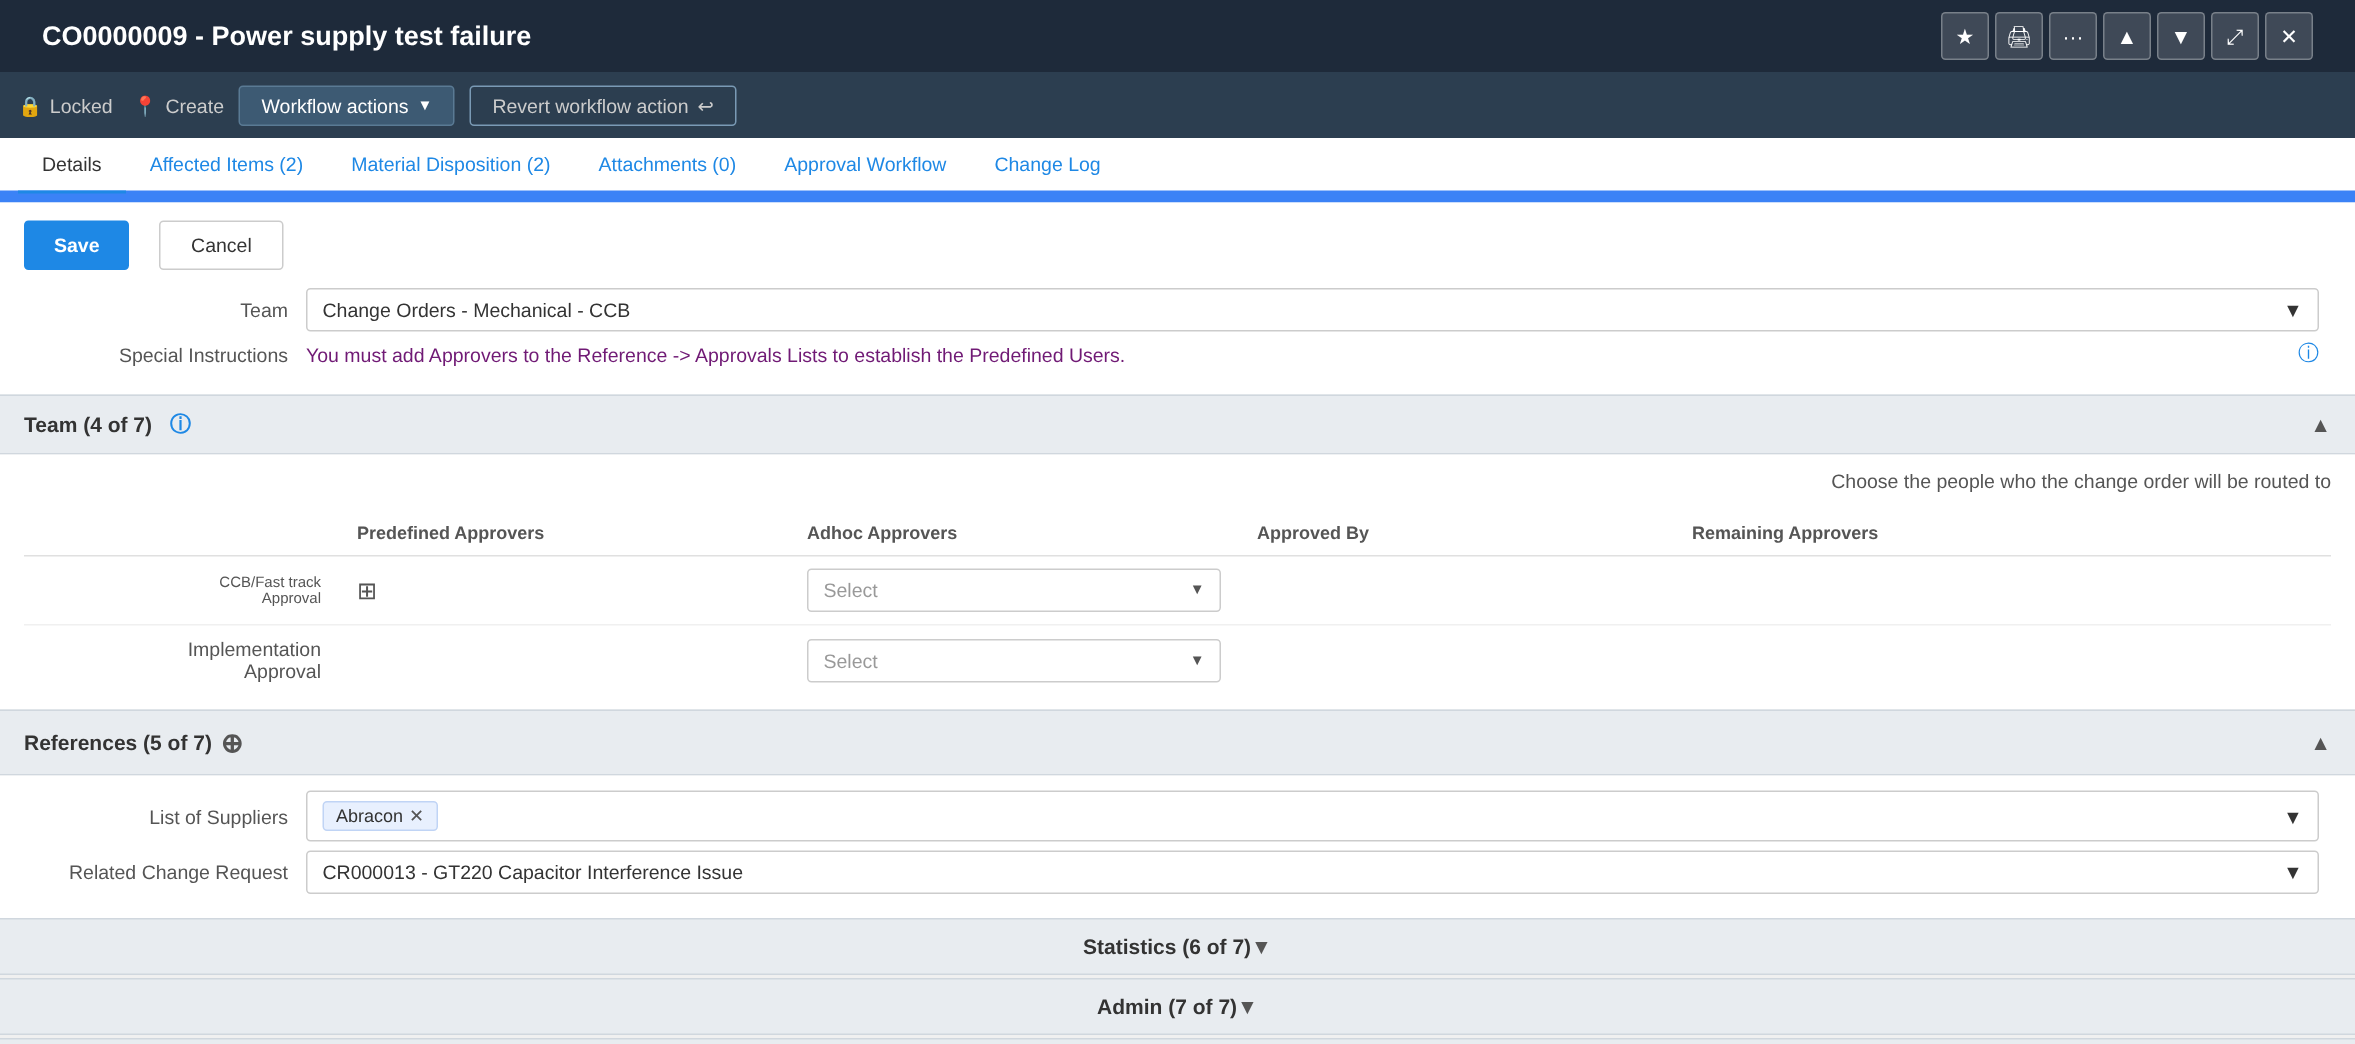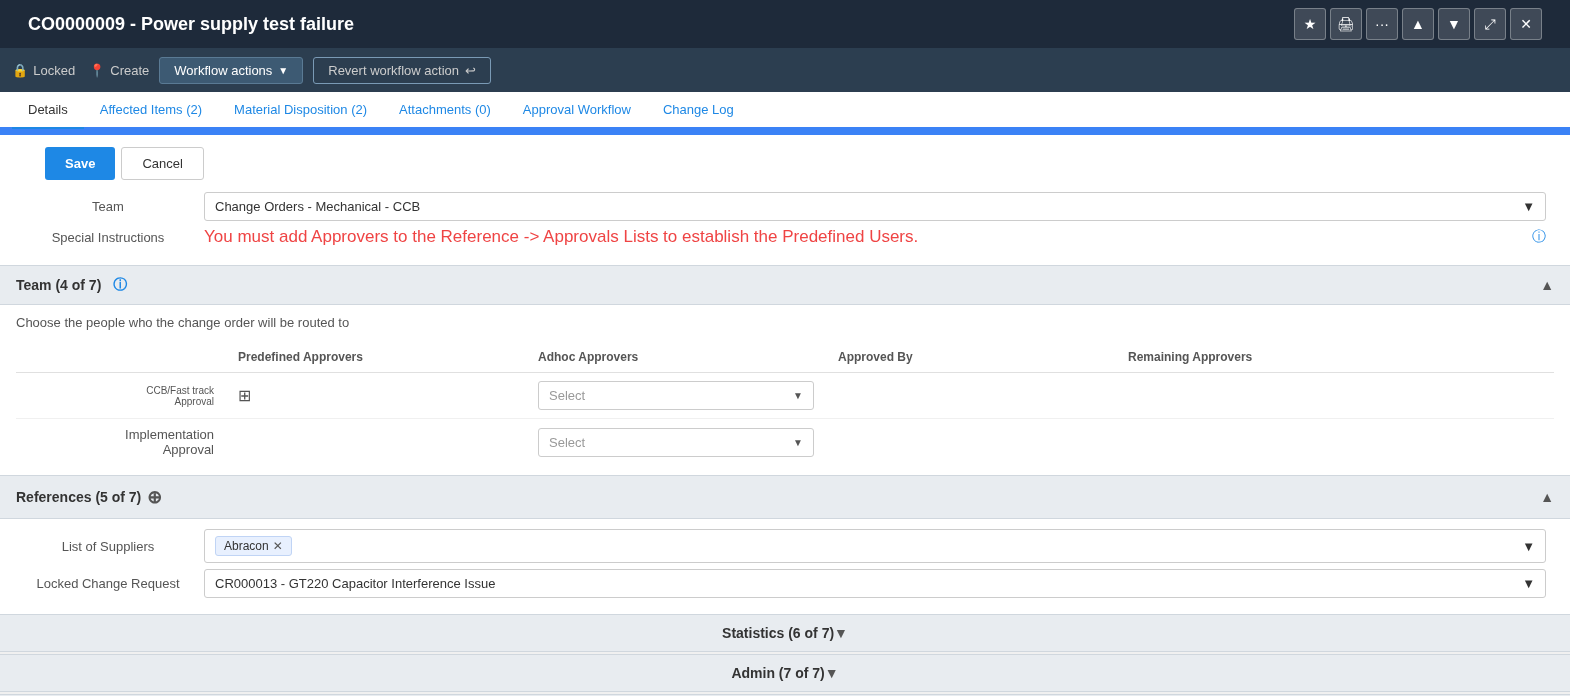--- a/index.html
+++ b/index.html
@@ -108,23 +108,22 @@
       font-weight: normal;
     }
 
     
     .content {
       background: white;
       padding: 12px 16px;
     }
     .action-bar {
       display: flex;
-      gap: 6px;
+      gap: 20px;
       margin-bottom: 12px;
-      margin-left: 29px;
     }
     .btn-save {
       background: #1e88e5;
       color: white;
       border: none;
       padding: 8px 20px;
       border-radius: 3px;
       cursor: pointer;
       font-size: 13px;
       font-weight: bold;
@@ -140,21 +139,21 @@
     }
 
     
     .form-row {
       display: flex;
       align-items: center;
       margin-bottom: 6px;
       padding: 0 8px;
     }
     .form-label {
-      text-align: center;
+      text-align: right;
       width: 180px;
       min-width: 180px;
       padding-right: 12px;
       color: #555;
       font-size: 13px;
     }
     .form-control {
       flex: 1;
       display: flex;
       align-items: center;
@@ -166,22 +165,22 @@
       padding: 6px 10px;
       background: white;
       display: flex;
       align-items: center;
       justify-content: space-between;
       cursor: pointer;
       font-size: 13px;
       color: #333;
     }
     .special-instructions-text {
-      color: #ef4444;
-      font-size: 17px;
+      color: #701a75;
+      font-size: 13px;
     }
     .info-icon {
       color: #1e88e5;
       margin-left: 6px;
       font-size: 14px;
       cursor: pointer;
     }
 
     
     .section-header {
@@ -209,20 +208,21 @@
 
     
     .section-content {
       background: white;
       padding: 10px 16px;
     }
     .section-description {
       color: #555;
       font-size: 13px;
       margin-bottom: 12px;
+      text-align: right;
     }
 
     
     .approvers-table {
       width: 100%;
       border-collapse: collapse;
     }
     .approvers-table th {
       text-align: left;
       padding: 8px 12px;
@@ -482,21 +482,21 @@
             <span>Abracon</span>
             <span class="tag-close">✕</span>
           </span>
         </div>
         <span>▼</span>
       </div>
     </div>
   </div>
 
   <div class="form-row">
-    <div class="form-label">Locked Change Request</div>
+    <div class="form-label">Related Change Request</div>
     <div class="form-control">
       <div class="select-field">
         <span>CR000013 - GT220 Capacitor Interference Issue</span>
         <span>▼</span>
       </div>
     </div>
   </div>
 </div>
 
 <div class="collapsed-section">

